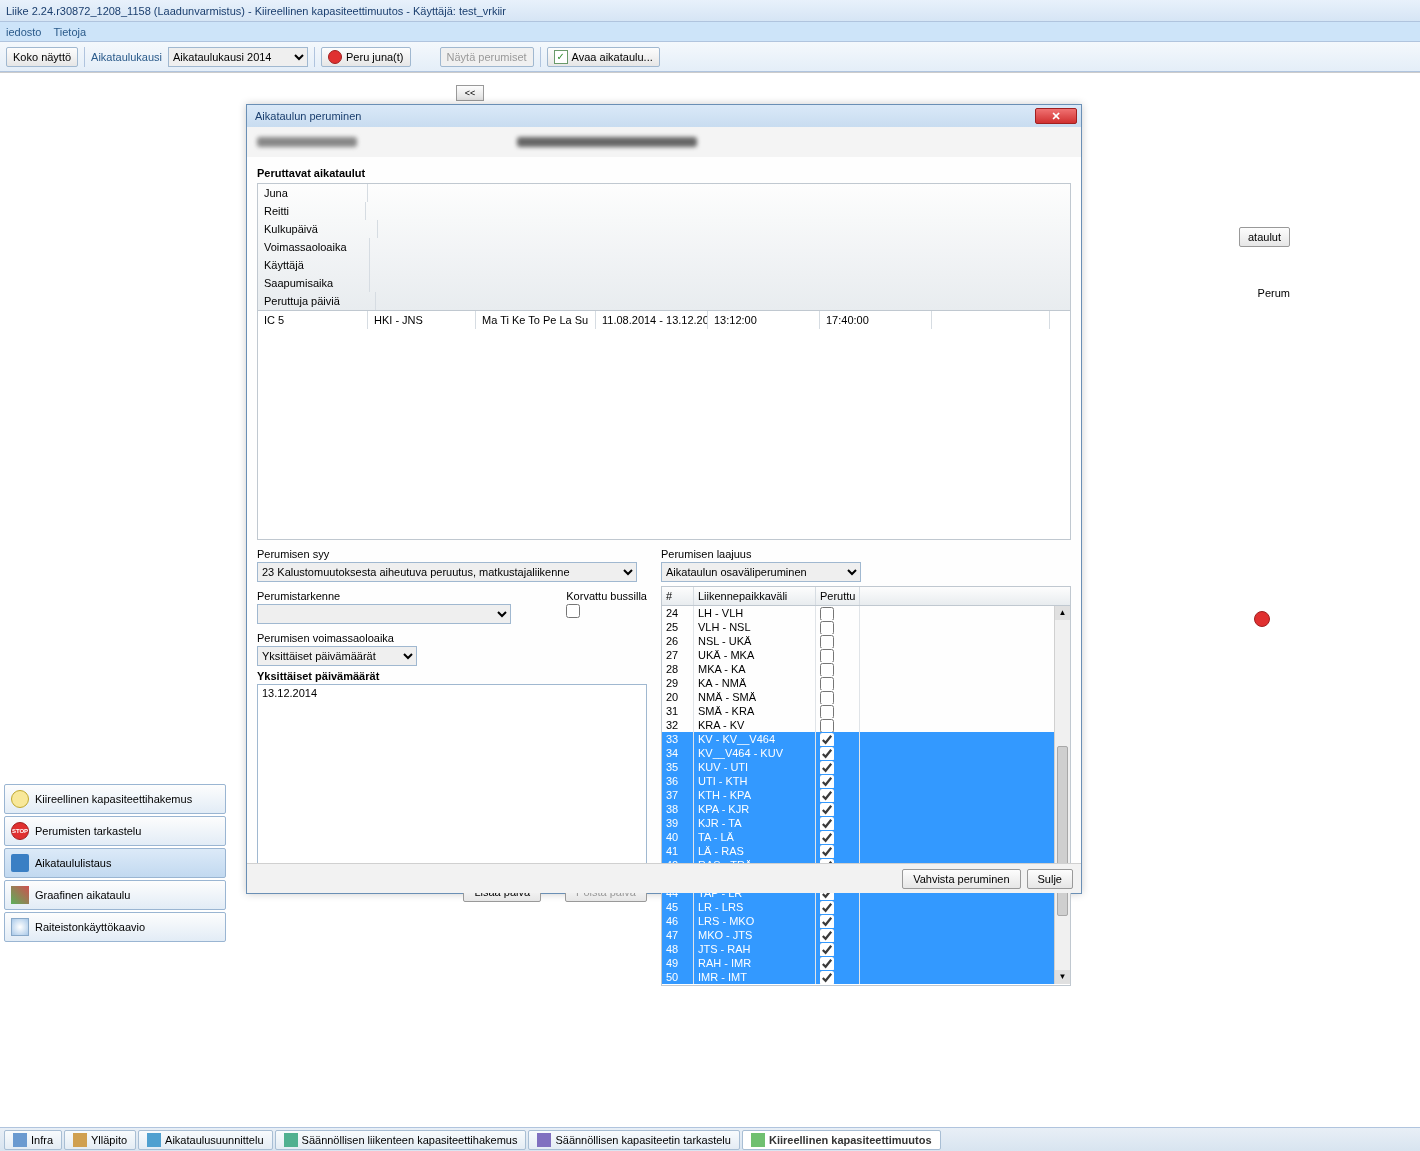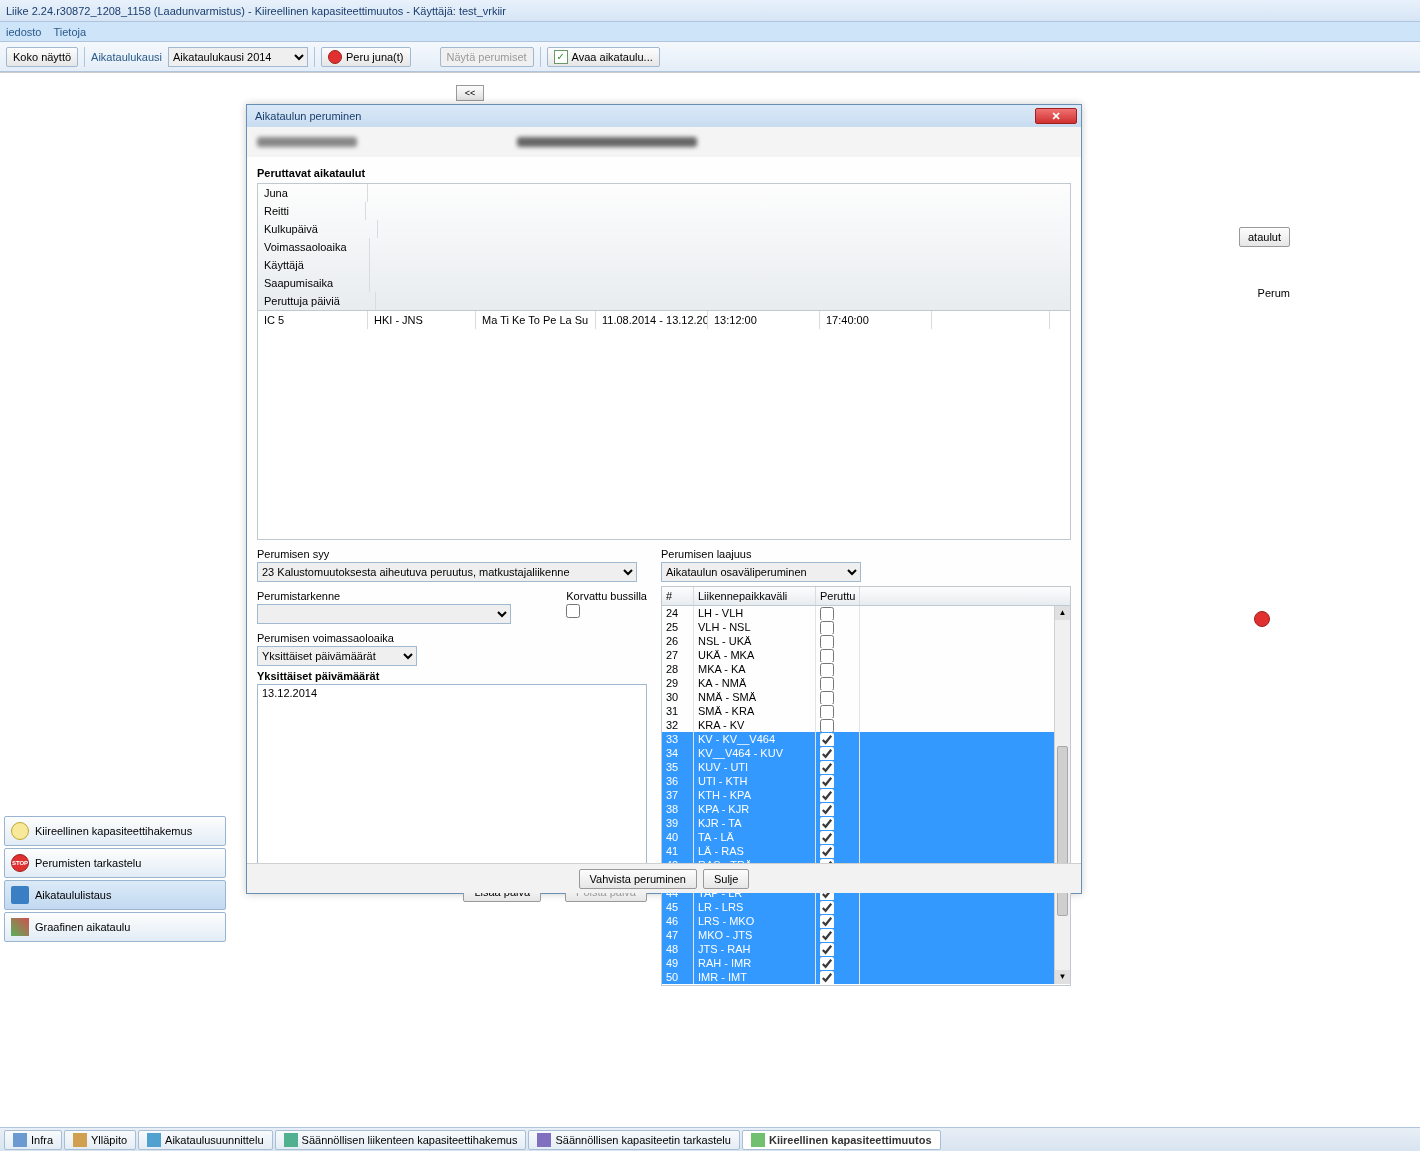--- a/index.html
+++ b/index.html
@@ -72,21 +72,21 @@
 .seg-row { display: flex; height: 14px; line-height: 14px; }
 .seg-row div { padding: 0 4px; border-right: 1px solid #e0e4e8; white-space: nowrap; overflow: hidden; }
 .seg-row.selected { background: #3399ff; color: #fff; }
 .seg-row.selected .chk { accent-color: #fff; }
 .chk { width: 11px; height: 11px; margin: 0; vertical-align: middle; }
 .seg-scroll { position: absolute; right: 0; top: 0; bottom: 0; width: 16px; background: #f0f0f0; border-left: 1px solid #d0d0d0; }
 .seg-scroll .thumb { position: absolute; left: 2px; right: 2px; top: 140px; height: 170px; background: #cfcfcf; border: 1px solid #a8a8a8; border-radius: 2px; }
 .seg-scroll .arr { position: absolute; left: 0; right: 0; height: 14px; background: #e0e0e0; text-align: center; font-size: 8px; line-height: 14px; }
 .seg-scroll .arr.up { top: 0; } .seg-scroll .arr.dn { bottom: 0; }
 
-.dialog-footer { position: absolute; bottom: 0; left: 0; right: 0; height: 30px; background: #f2f2f2; border-top: 1px solid #d0d0d0; display: flex; justify-content: center; align-items: center; gap: 6px; padding: 0 8px; }
+.dialog-footer { position: absolute; bottom: 0; left: 0; right: 0; height: 30px; background: #f2f2f2; border-top: 1px solid #d0d0d0; display: flex; justify-content: flex-end; align-items: center; gap: 6px; padding: 0 8px; }
 
 .bg-right-labels { position: absolute; right: 130px; top: 154px; }
 .bg-right-labels button { height: 20px; padding: 0 8px; background: linear-gradient(#fdfdfd,#e6e6e6); border: 1px solid #999; border-radius: 2px; }
 .bg-right-col { position: absolute; right: 130px; top: 214px; font-size: 11px; }
 .bg-stop-icon { position:absolute; right:150px; top:538px; width:16px; height:16px; border-radius:50%; background:#e03030; border:1px solid #a02020; }
 
 .clock-icon { width:18px;height:18px;border-radius:50%;background:#f8e89a;border:1px solid #c0a830;position:relative; }
 .stop-icon { width:18px;height:18px;border-radius:50%;background:#e03030;border:1px solid #a02020; display:flex;align-items:center;justify-content:center;color:#fff;font-size:6px;font-weight:bold; }
 .book-icon { width:18px;height:18px;background:#3a7fc4;border-radius:2px; }
 .graph-icon { width:18px;height:18px;background:linear-gradient(45deg,#5ab05a,#d05050); }
@@ -147,20 +147,24 @@
         <span>Perumisten tarkastelu</span>
       </div>
     <div class="side-item selected">
         <span class="book-icon"></span>
         <span>Aikataululistaus</span>
       </div>
     <div class="side-item">
         <span class="graph-icon"></span>
         <span>Graafinen aikataulu</span>
       </div>
+    <div class="side-item">
+        <span class="net-icon"></span>
+        <span>Raiteistonkäyttökaavio</span>
+      </div>
   </div>
 </div>
 
 <div class="dialog">
   <div class="dialog-title">
     <span>Aikataulun peruminen</span>
     <div class="close-btn">✕</div>
   </div>
   <div class="dialog-blur">
     <div class="blur1"></div>
@@ -260,21 +264,21 @@
                   <div class="col-num">28</div>
                   <div class="col-lp">MKA - KA</div>
                   <div class="col-chk"><input type="checkbox" class="chk" style=""></div>
                 </div>
                 <div class="seg-row">
                   <div class="col-num">29</div>
                   <div class="col-lp">KA - NMÄ</div>
                   <div class="col-chk"><input type="checkbox" class="chk" style=""></div>
                 </div>
                 <div class="seg-row">
-                  <div class="col-num">30</div>
+                  <div class="col-num">20</div>
                   <div class="col-lp">NMÄ - SMÄ</div>
                   <div class="col-chk"><input type="checkbox" class="chk" style=""></div>
                 </div>
                 <div class="seg-row">
                   <div class="col-num">31</div>
                   <div class="col-lp">SMÄ - KRA</div>
                   <div class="col-chk"><input type="checkbox" class="chk" style=""></div>
                 </div>
                 <div class="seg-row">
                   <div class="col-num">32</div>

